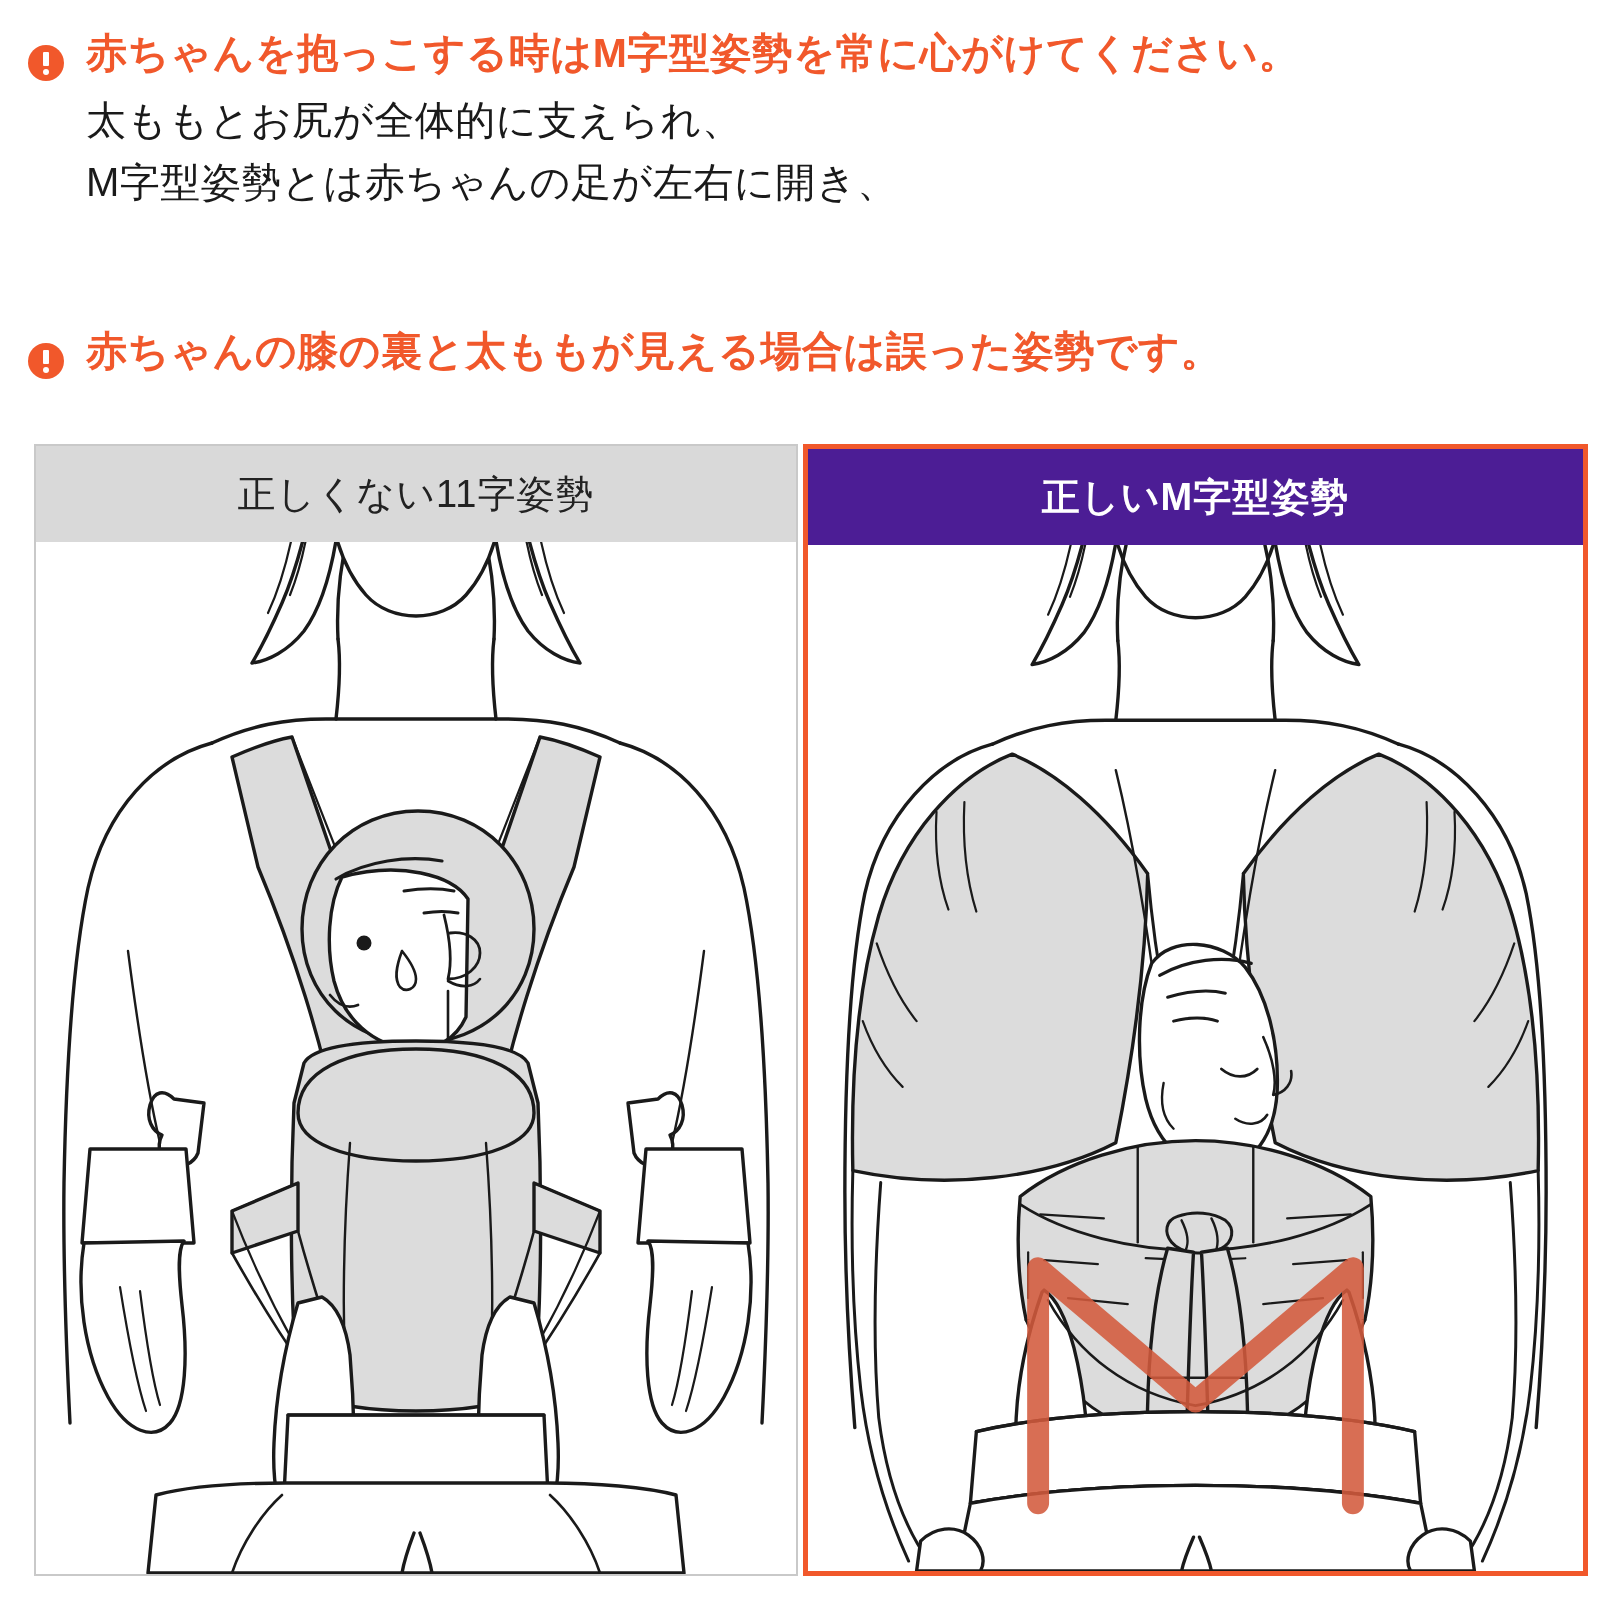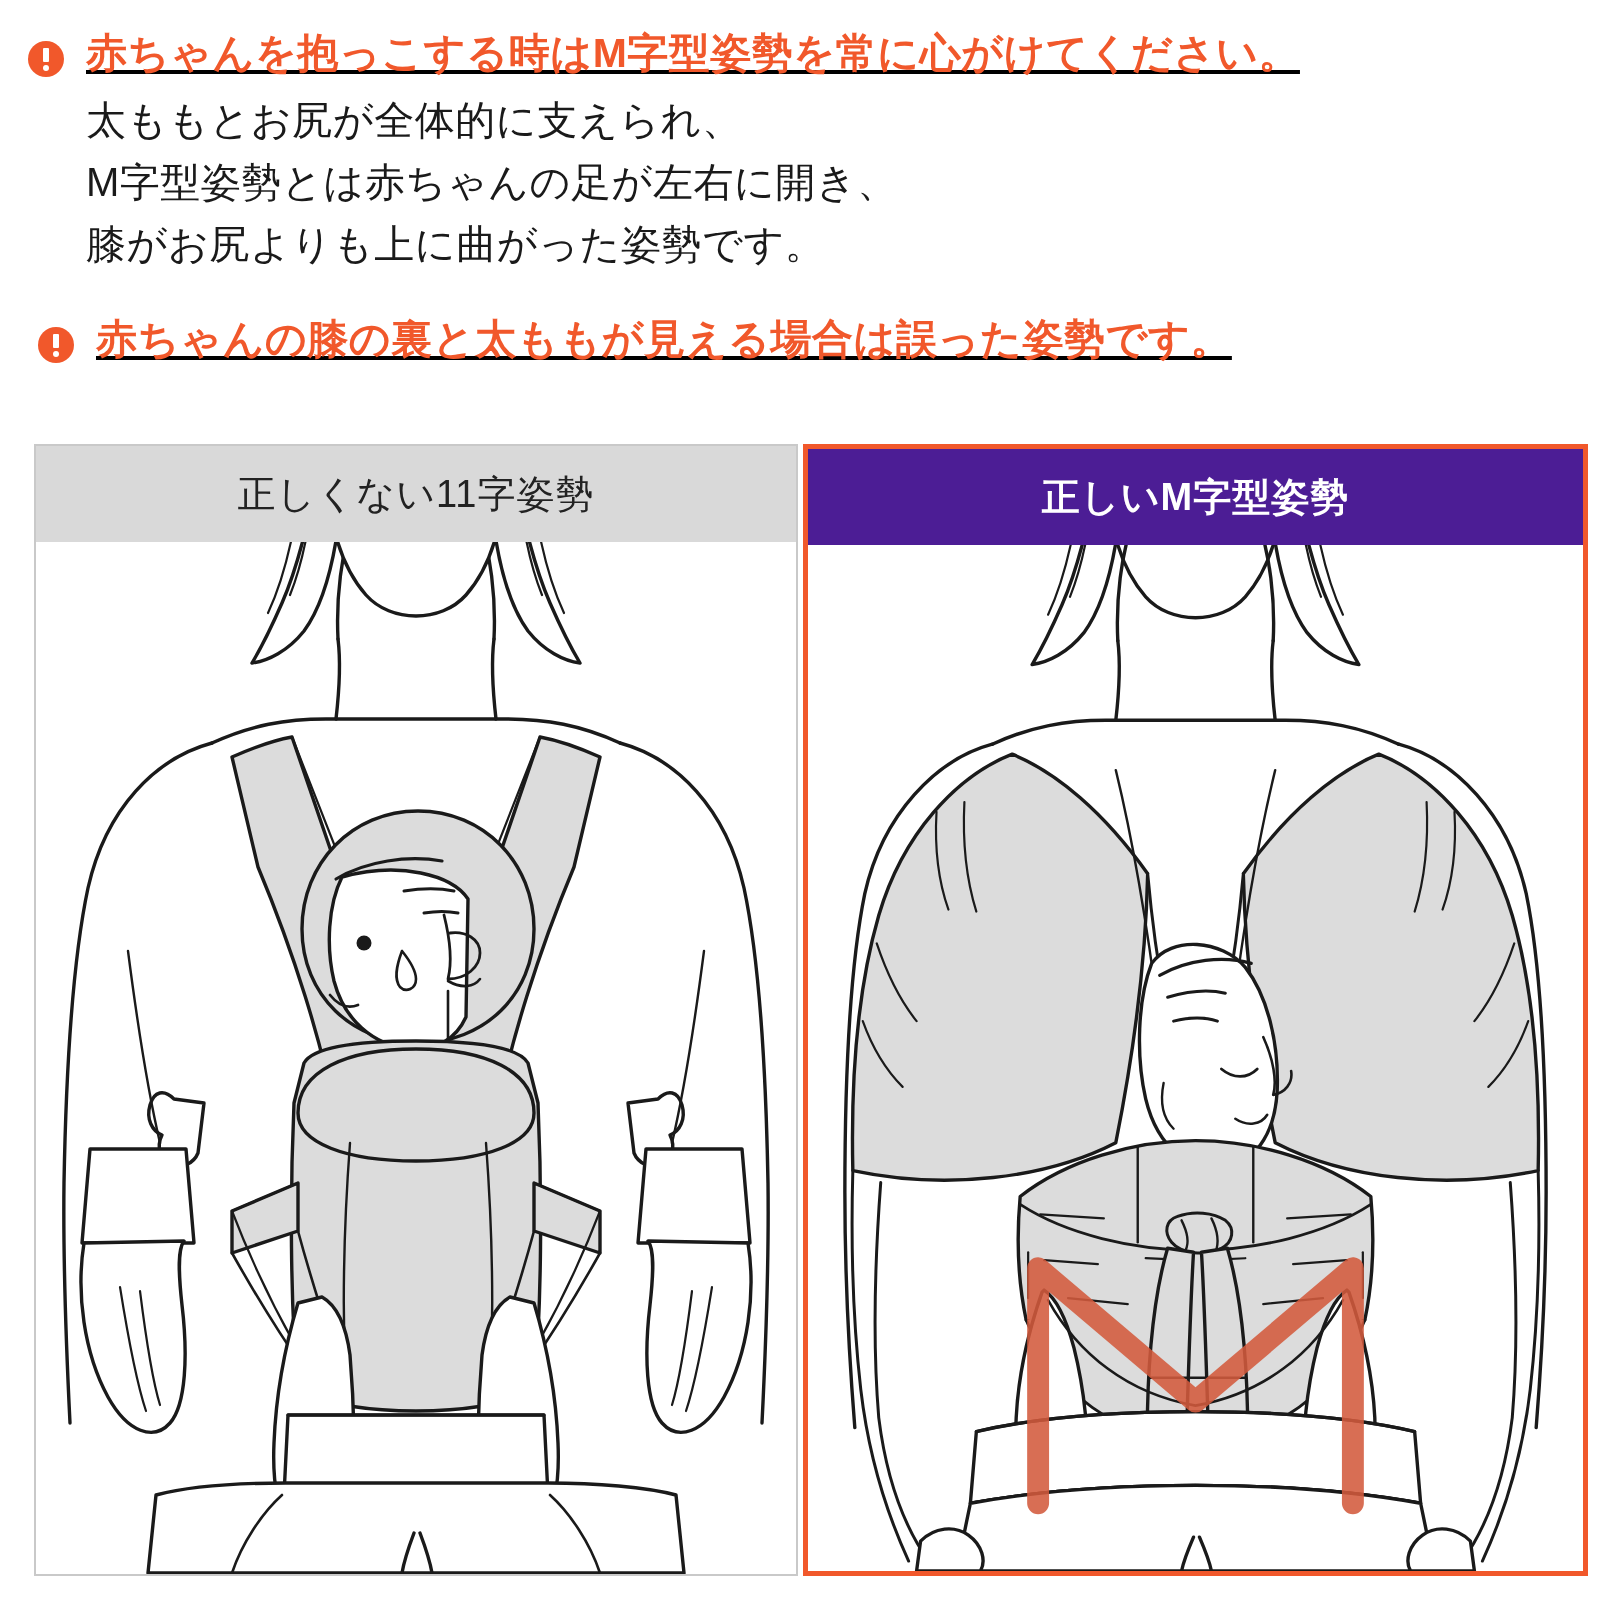--- a/index.html
+++ b/index.html
@@ -29,22 +29,21 @@
     width: 1600px;
   }
 
   .notice {
     position: relative;
     display: block;
   }
 
   .notice-row {
     display: flex;
-    align-items: center;
-    text-decoration: underline;
+    align-items: flex-end;
   }
 
   .bullet-icon {
     flex: 0 0 auto;
     width: 36px;
     height: 36px;
     border-radius: 50%;
     background: #F1582B;
     position: relative;
     margin-top: 11px;
@@ -87,21 +86,21 @@
     color: #1a1a1a;
     font-size: 40px;
     line-height: 1.55;
     margin-left: 86px;
     margin-top: 8px;
     letter-spacing: 0.5px;
   }
   .notice-body div { white-space: nowrap; }
 
   .notice-1 { position: absolute; left: 0; top: 26px; }
-  .notice-2 { position: absolute; left: 0; top: 312px; padding-left: 10px; }
+  .notice-2 { position: absolute; left: 0; top: 324px; }
 
   
   .panels {
     position: absolute;
     left: 34px;
     top: 444px;
     width: 1554px;
     height: 1132px;
     display: flex;
   }
@@ -164,21 +163,20 @@
   <div class="notices">
 
     <div class="notice notice-1">
       <div class="notice-row">
         <span class="bullet-icon"></span>
         <span class="notice-heading">赤ちゃんを抱っこする時はM字型姿勢を常に心がけてください。</span>
       </div>
       <div class="notice-body">
         <div>太ももとお尻が全体的に支えられ、</div>
         <div>M字型姿勢とは赤ちゃんの足が左右に開き、</div>
-        <div>膝がお尻よりも上に曲がった姿勢です。</div>
       </div>
     </div>
 
     <div class="notice notice-2">
       <div class="notice-row">
         <span class="bullet-icon"></span>
         <span class="notice-heading">赤ちゃんの膝の裏と太ももが見える場合は誤った姿勢です。</span>
       </div>
     </div>
 

